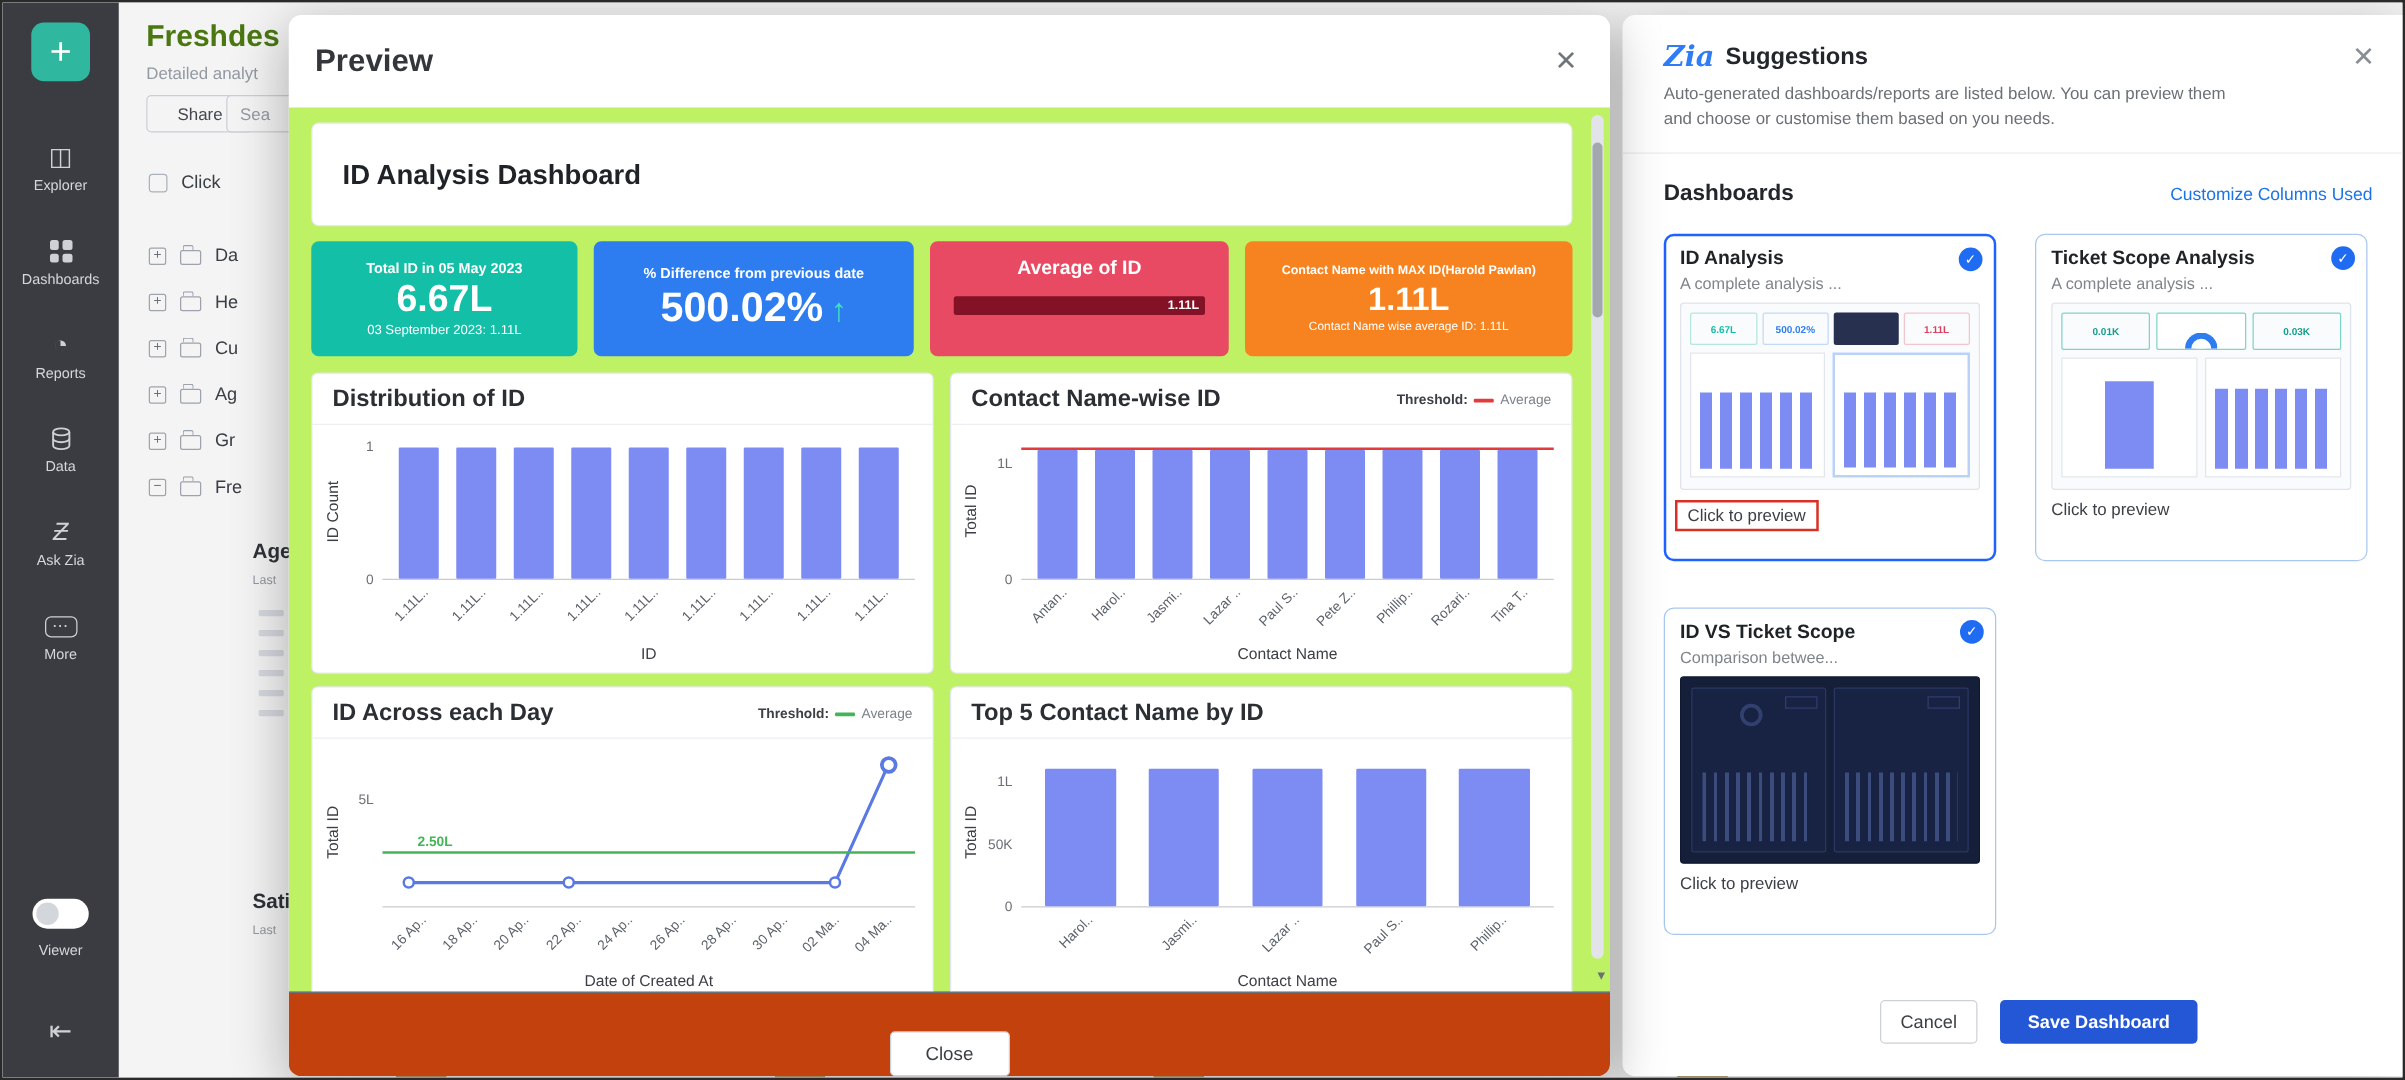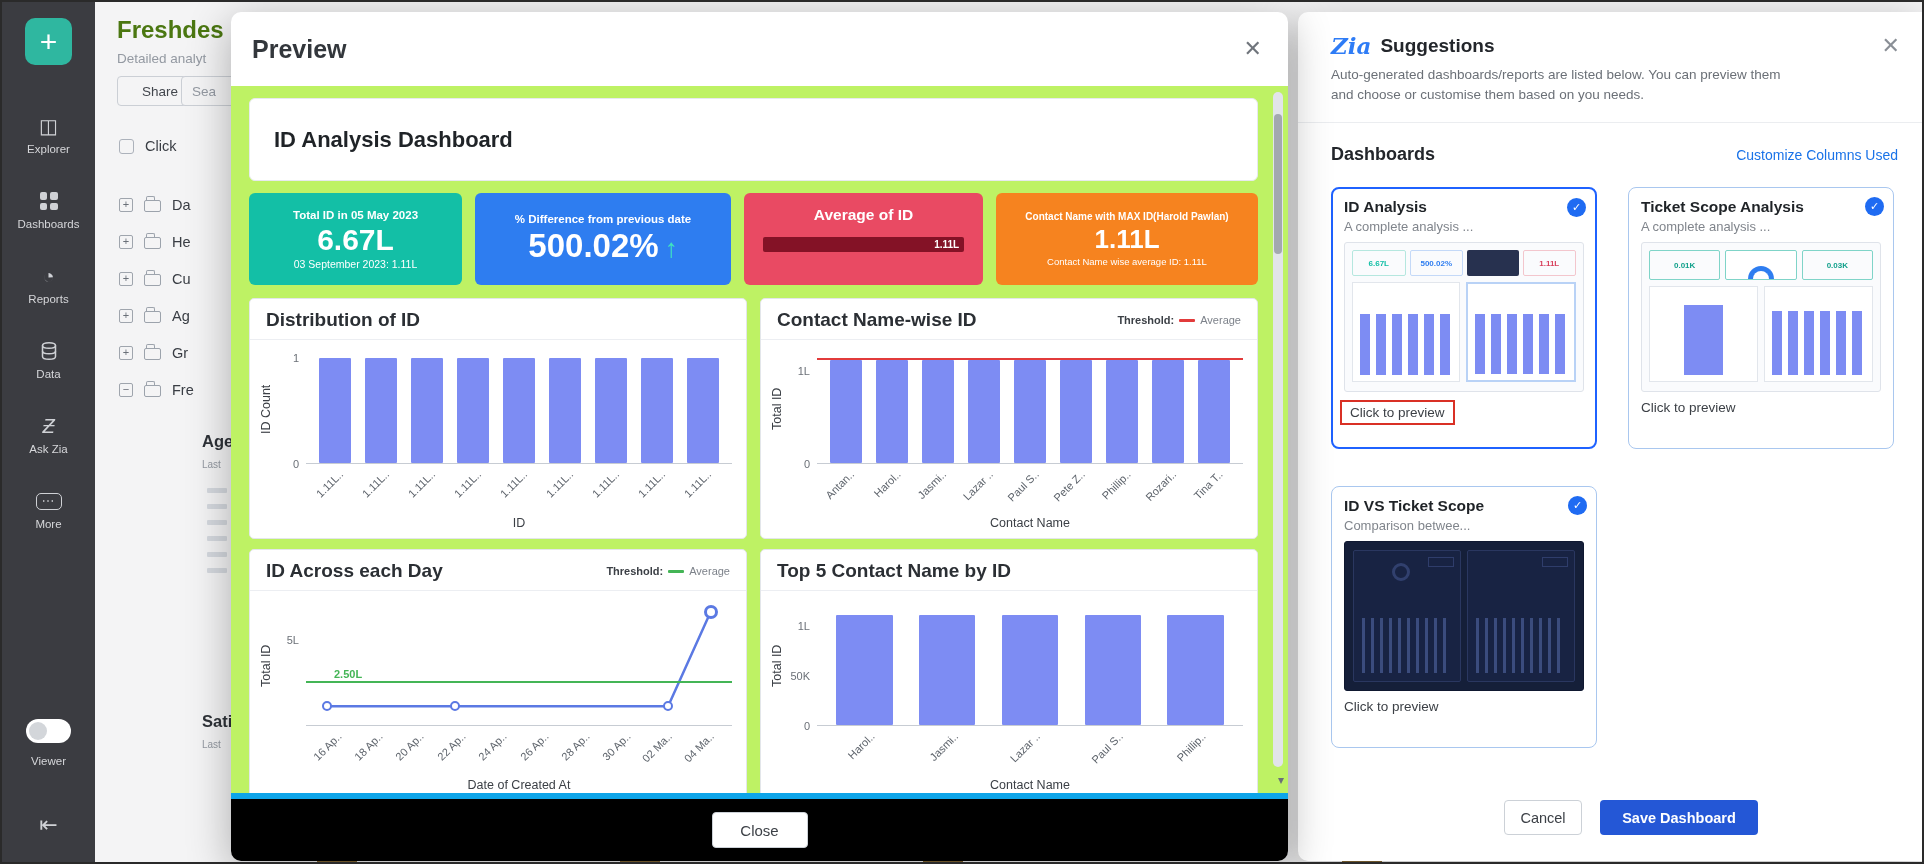--- a/index.html
+++ b/index.html
@@ -104,21 +104,21 @@
        transform:translate(-50%,50%);z-index:4;}
   .dot.dot-big{width:14px;height:14px;border-width:3.5px;}
   .xlabels{display:flex;margin-left:32px;height:52px;padding:0 6px;flex:0 0 52px;}
   .xslot{flex:1;position:relative;}
   .xslot span{position:absolute;top:4px;right:45%;transform:rotate(-45deg);transform-origin:top right;font-size:11px;
               color:#5d636b;white-space:nowrap;}
   .xaxis-label{height:18px;text-align:center;font-size:12.5px;color:#3c4046;margin-left:32px;flex:0 0 18px;}
   .scrollbar{position:absolute;top:6px;right:5px;bottom:26px;width:10px;border-radius:5px;background:#e2e4e9;}
   .scroll-thumb{position:absolute;top:22px;left:1px;width:8px;height:140px;border-radius:4px;background:#a3a8af;cursor:pointer;}
   .scroll-arrow{position:absolute;right:4px;bottom:6px;font-size:12px;color:#6b7077;}
-  .modal-footer{height:68px;flex:0 0 68px;background:#000000;border-top:6px solid #0ea5e9;display:flex;align-items:center;justify-content:center;}
+  .modal-footer{height:68px;flex:0 0 68px;background:#c2410c;border-top:1px solid #0ea5e9;display:flex;align-items:flex-end;justify-content:center;}
   .close-btn{min-width:96px;height:36px;border:1px solid #ccd1d7;border-radius:4px;background:#fff;font-size:15px;
              color:#3c4046;cursor:pointer;font-family:inherit;}
 
   
   .right-panel{position:absolute;left:1296px;top:10px;right:0;height:849px;background:#fff;z-index:9;
                border-radius:10px 0 0 10px;box-shadow:0 10px 44px rgba(0,0,0,.25);}
   .rp-header{padding:22px 22px 16px 33px;border-bottom:1px solid #ebedf0;}
   .rp-title-row{display:flex;align-items:center;gap:9px;}
   .zia-logo{font-family:"DejaVu Serif",serif;font-style:italic;font-weight:700;font-size:23px;color:#2e7cf6;line-height:1;}
   .rp-title{font-size:19px;font-weight:700;color:#23262b;}

